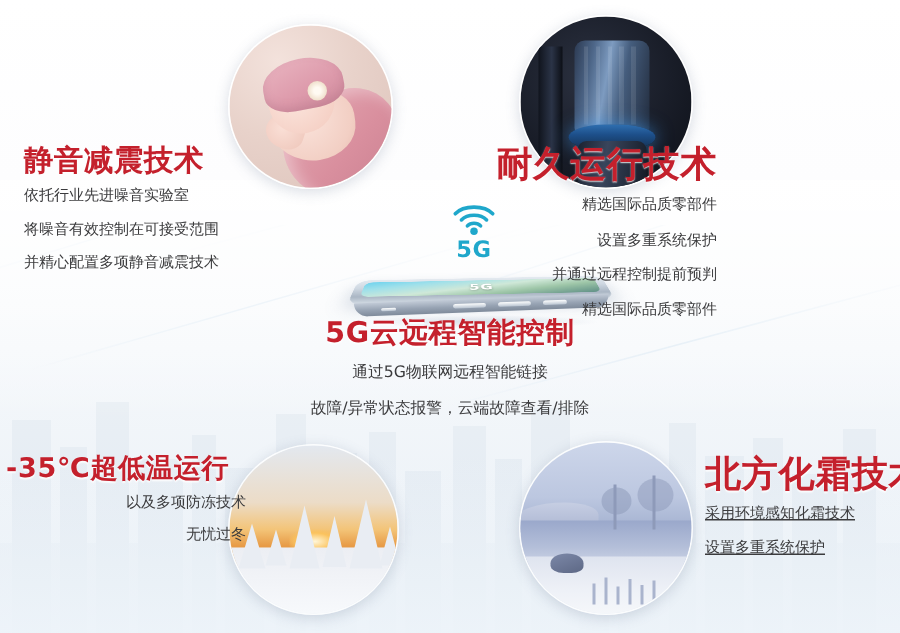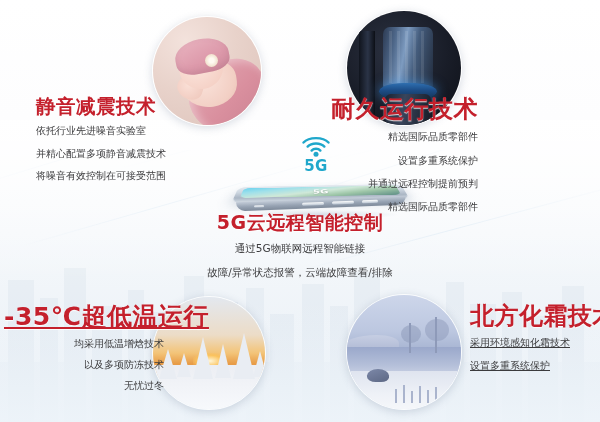--- a/index.html
+++ b/index.html
@@ -216,29 +216,29 @@
 
   
   .block{position:absolute;}
   .hd{
     color:#c4202c;font-weight:700;font-size:24px;letter-spacing:.5px;
     line-height:1.1;white-space:nowrap;
     text-shadow:0 1px 1px rgba(255,255,255,.85);
   }
   .bd{color:#3b3b3d;font-size:10px;line-height:1.62;white-space:nowrap;}
 
-  .b-quiet{left:16px;top:96px;text-align:left;margin-left:20px;}
+  .b-quiet{left:16px;top:96px;text-align:left;}
   .b-quiet .hd{font-size:19.5px;}
   .b-quiet .bd{margin-top:6px;}
 
   .b-durable{left:478px;top:96px;text-align:right;transform:translateX(-100%);}
   .b-durable .bd{margin-top:7px;font-family:Liberation Serif, serif;}
 
   .b-lowtemp{left:4px;top:303px;text-align:right;width:160px;}
-  .b-lowtemp .hd{font-size:25px;text-align:left;text-decoration:underline;}
+  .b-lowtemp .hd{font-size:18px;text-align:left;}
   .b-lowtemp .bd{margin-top:5px;}
 
   .b-defrost{left:470px;top:303px;text-align:left;}
   .b-defrost .bd{margin-top:6px;text-decoration:underline;}
 
   .b-5g{left:0;top:212px;width:600px;text-align:center;}
   .b-5g .hd{font-size:19px;}
   .b-5g .bd{margin-top:7px;font-size:10.5px;}
 </style>
 </head>
@@ -384,35 +384,34 @@
 
   <div class="block b-5g">
     <div class="hd">5G云远程智能控制</div>
     <div class="bd">通过5G物联网远程智能链接</div>
     <div class="bd">故障/异常状态报警，云端故障查看/排除</div>
   </div>
 
   <div class="block b-quiet">
     <div class="hd">静音减震技术</div>
     <div class="bd">依托行业先进噪音实验室</div>
+    <div class="bd">将噪音有效控制在可接受范围</div>
     <div class="bd">并精心配置多项静音减震技术</div>
-    <div class="bd">将噪音有效控制在可接受范围</div>
   </div>
 
   <div class="block b-durable">
     <div class="hd">耐久运行技术</div>
     <div class="bd">精选国际品质零部件</div>
     <div class="bd">设置多重系统保护</div>
     <div class="bd">并通过远程控制提前预判</div>
     <div class="bd">精选国际品质零部件</div>
   </div>
 
   <div class="block b-lowtemp">
     <div class="hd">-35℃超低温运行</div>
-    <div class="bd">均采用低温增焓技术</div>
     <div class="bd">以及多项防冻技术</div>
     <div class="bd">无忧过冬</div>
   </div>
 
   <div class="block b-defrost">
     <div class="hd">北方化霜技术</div>
     <div class="bd">采用环境感知化霜技术</div>
     <div class="bd">设置多重系统保护</div>
   </div>
 

